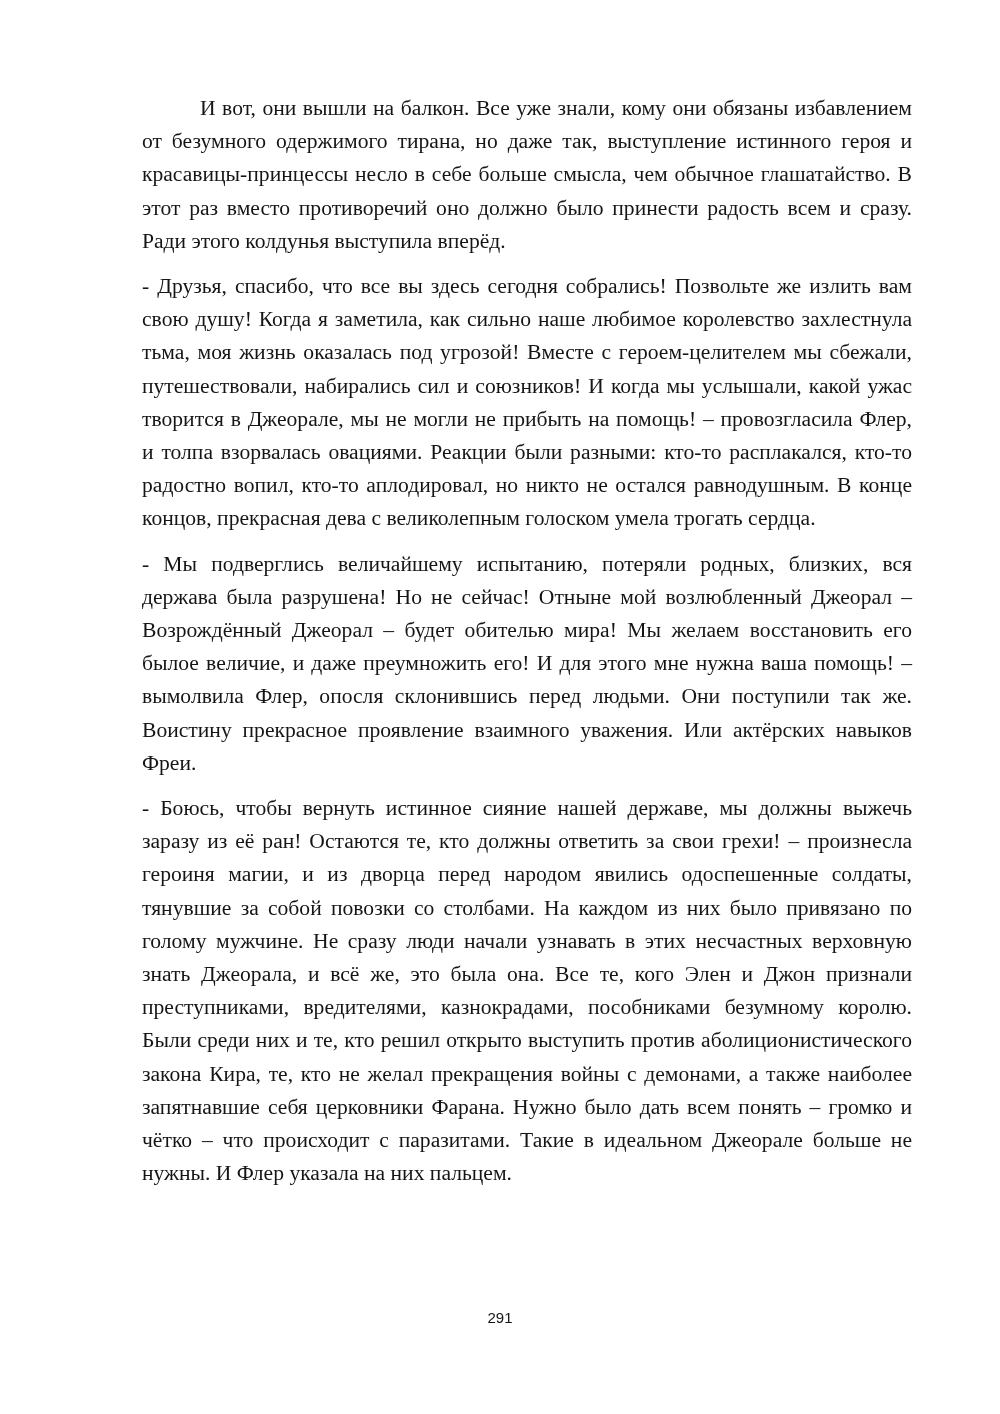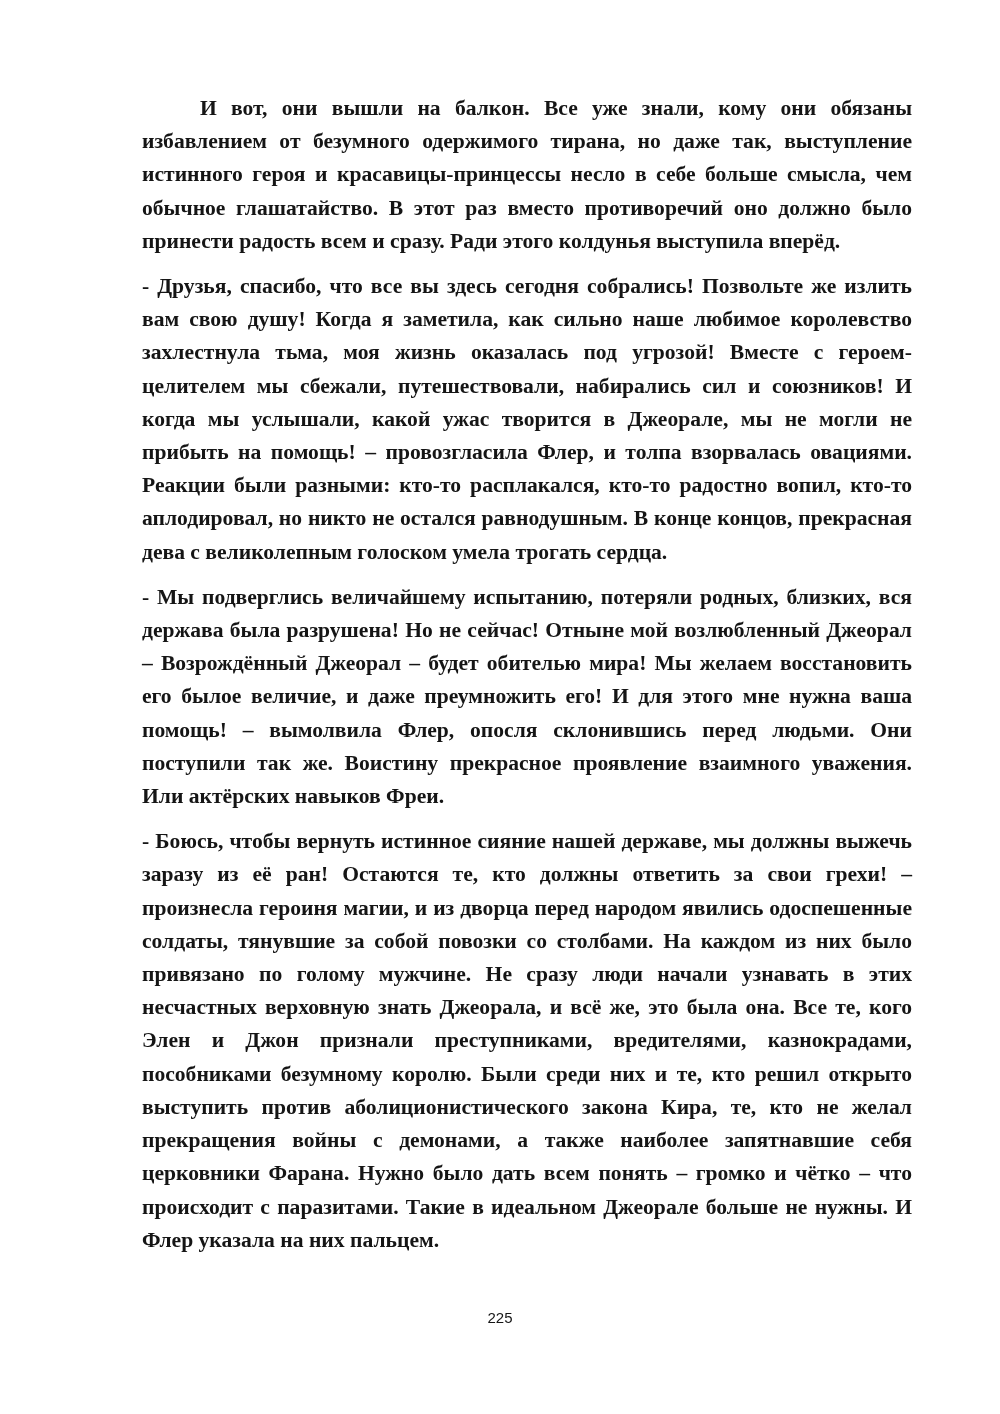--- a/index.html
+++ b/index.html
@@ -3,31 +3,31 @@
 <meta charset="utf-8">
 <style>
   html, body { margin: 0; padding: 0; background: #ffffff; }
   body { width: 1000px; height: 1414px; position: relative; overflow: hidden; }
   .page {
     position: absolute; left: 142px; top: 92px; width: 786px;
     font-family: "Liberation Serif", serif;
     font-size: 21.6px; line-height: 33.2px; color: #151515;
     text-align: justify;
   }
-  .para { margin: 0 16px 12px 0; font-weight: bold; }
+  .para { margin: 0 16px 12px 0; }
   .para.indent { text-indent: 58px; }
   .page-number {
     position: absolute; left: 0; width: 1000px; top: 1309px;
     text-align: center;
     font-family: "Liberation Sans", sans-serif; font-size: 15px; color: #151515;
   }
 </style>
 </head>
 <body>
 
 <div class="page">
   <p class="para indent">И вот, они вышли на балкон. Все уже знали, кому они обязаны избавлением от безумного одержимого тирана, но даже так, выступление истинного героя и красавицы-принцессы несло в себе больше смысла, чем обычное глашатайство. В этот раз вместо противоречий оно должно было принести радость всем и сразу. Ради этого колдунья выступила вперёд.</p>
   <p class="para">- Друзья, спасибо, что все вы здесь сегодня собрались! Позвольте же излить вам свою душу! Когда я заметила, как сильно наше любимое королевство захлестнула тьма, моя жизнь оказалась под угрозой! Вместе с героем-целителем мы сбежали, путешествовали, набирались сил и союзников! И когда мы услышали, какой ужас творится в Джеорале, мы не могли не прибыть на помощь! – провозгласила Флер, и толпа взорвалась овациями. Реакции были разными: кто-то расплакался, кто-то радостно вопил, кто-то аплодировал, но никто не остался равнодушным. В конце концов, прекрасная дева с великолепным голоском умела трогать сердца.</p>
   <p class="para">- Мы подверглись величайшему испытанию, потеряли родных, близких, вся держава была разрушена! Но не сейчас! Отныне мой возлюбленный Джеорал – Возрождённый Джеорал – будет обителью мира! Мы желаем восстановить его былое величие, и даже преумножить его! И для этого мне нужна ваша помощь! – вымолвила Флер, опосля склонившись перед людьми. Они поступили так же. Воистину прекрасное проявление взаимного уважения. Или актёрских навыков Фреи.</p>
   <p class="para">- Боюсь, чтобы вернуть истинное сияние нашей державе, мы должны выжечь заразу из её ран! Остаются те, кто должны ответить за свои грехи! – произнесла героиня магии, и из дворца перед народом явились одоспешенные солдаты, тянувшие за собой повозки со столбами. На каждом из них было привязано по голому мужчине. Не сразу люди начали узнавать в этих несчастных верховную знать Джеорала, и всё же, это была она. Все те, кого Элен и Джон признали преступниками, вредителями, казнокрадами, пособниками безумному королю. Были среди них и те, кто решил открыто выступить против аболиционистического закона Кира, те, кто не желал прекращения войны с демонами, а также наиболее запятнавшие себя церковники Фарана. Нужно было дать всем понять – громко и чётко – что происходит с паразитами. Такие в идеальном Джеорале больше не нужны. И Флер указала на них пальцем.</p>
 </div>
 
-<div class="page-number">225</div>
+<div class="page-number">291</div>
 
 </body></html>

